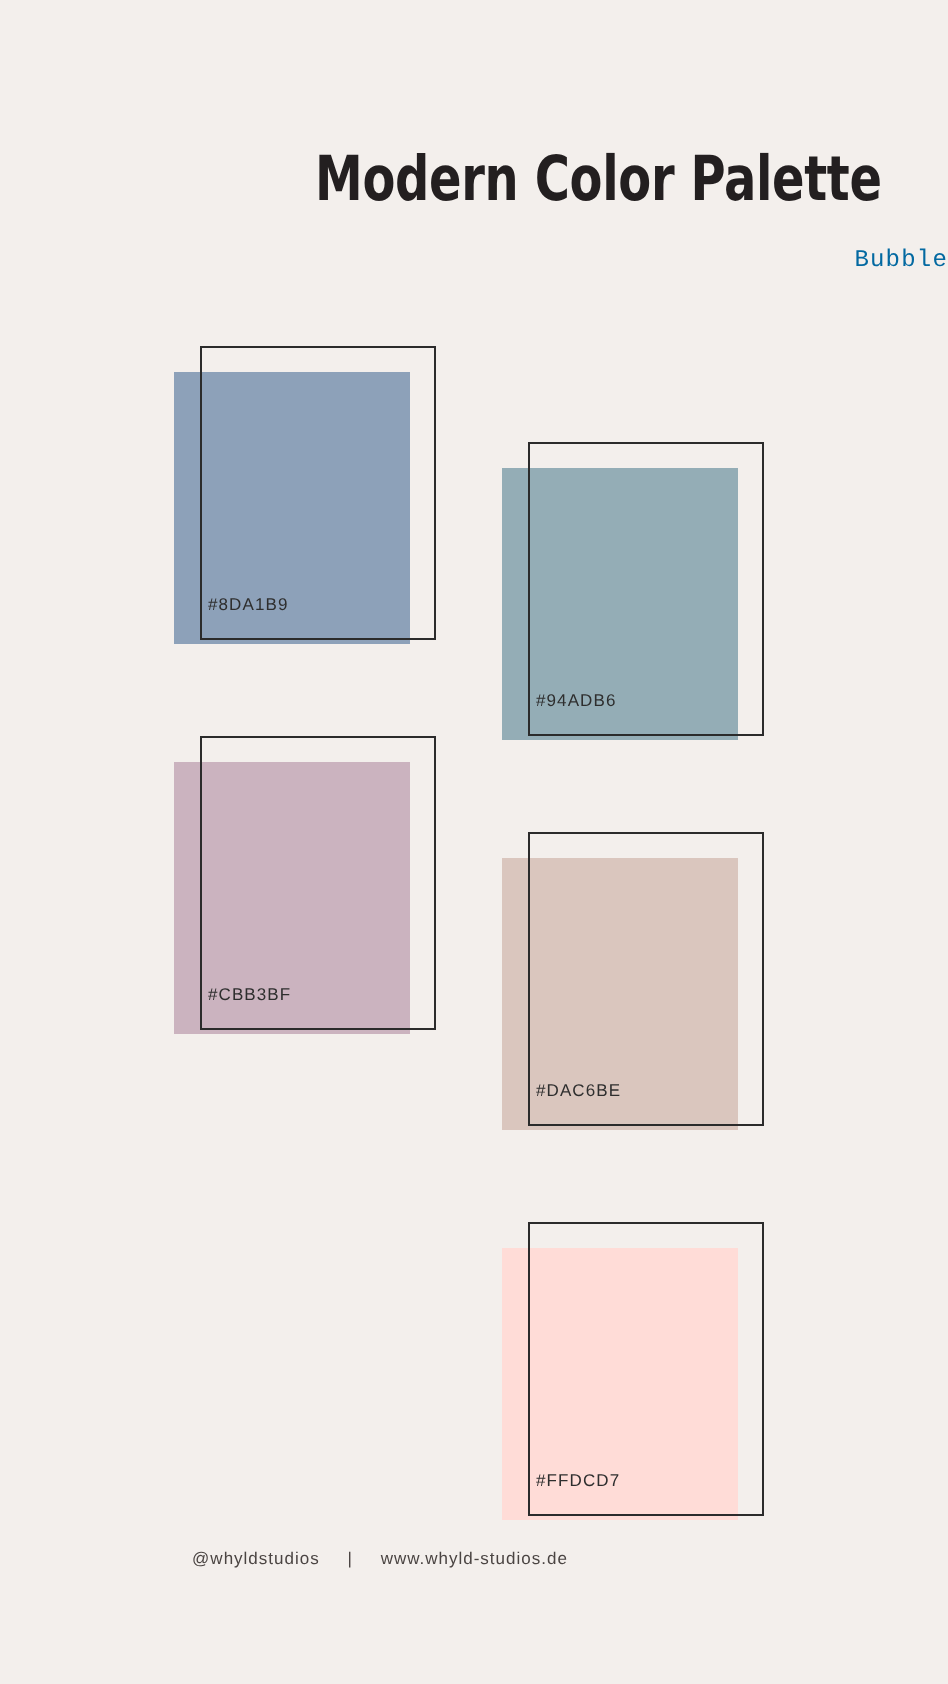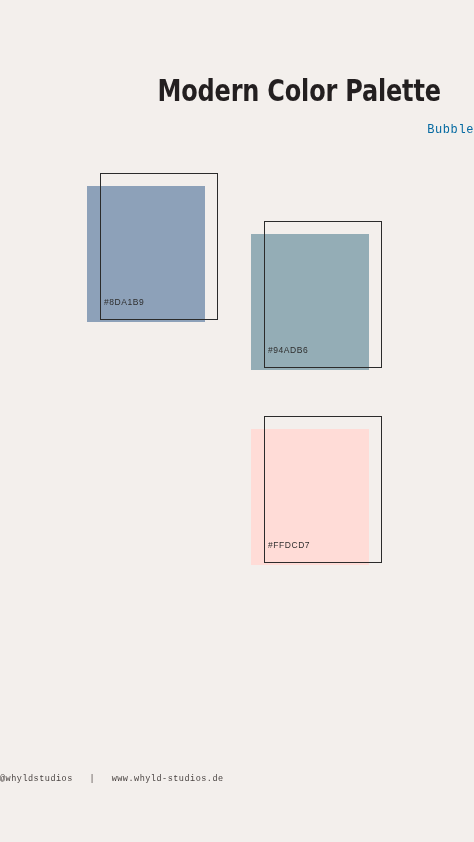--- a/index.html
+++ b/index.html
@@ -103,21 +103,22 @@
     color: #2E2E2E;
     white-space: nowrap;
   }
 
   
   .footer {
     position: absolute;
     bottom: 58px;
     left: 0;
     width: 380px;
-    font-family: Liberation Mono, monospace;
+    text-align: center;
+    font-family: Liberation Sans, sans-serif;
     font-size: 8.5px;
     letter-spacing: 0.5px;
     color: #4A4442;
   }
   .footer-sep {
     display: inline-block;
     padding: 0 11px;
     color: #4A4442;
   }
 </style>
@@ -139,20 +140,32 @@
         <div class="swatch-outline" style="border-color: rgb(43, 43, 43);"></div>
         <div class="hex-label">#8DA1B9</div>
       </div>
       <div class="swatch col-right">
         <div class="swatch-fill" style="background: rgb(148, 173, 182);"></div>
         <div class="swatch-outline" style="border-color: rgb(43, 43, 43);"></div>
         <div class="hex-label">#94ADB6</div>
       </div>
     </div>
 
+    <div class="row">
+      <div class="swatch col-left">
+        <div class="swatch-fill" style="background: rgb(203, 179, 191);"></div>
+        <div class="swatch-outline" style="border-color: rgb(43, 43, 43);"></div>
+        <div class="hex-label">#CBB3BF</div>
+      </div>
+      <div class="swatch col-right">
+        <div class="swatch-fill" style="background: rgb(218, 198, 190);"></div>
+        <div class="swatch-outline" style="border-color: rgb(43, 43, 43);"></div>
+        <div class="hex-label">#DAC6BE</div>
+      </div>
+    </div>
 
     <div class="row">
       <div class="swatch col-right">
         <div class="swatch-fill" style="background: rgb(255, 220, 215);"></div>
         <div class="swatch-outline" style="border-color: rgb(43, 43, 43);"></div>
         <div class="hex-label">#FFDCD7</div>
       </div>
     </div>
 
   </div>

